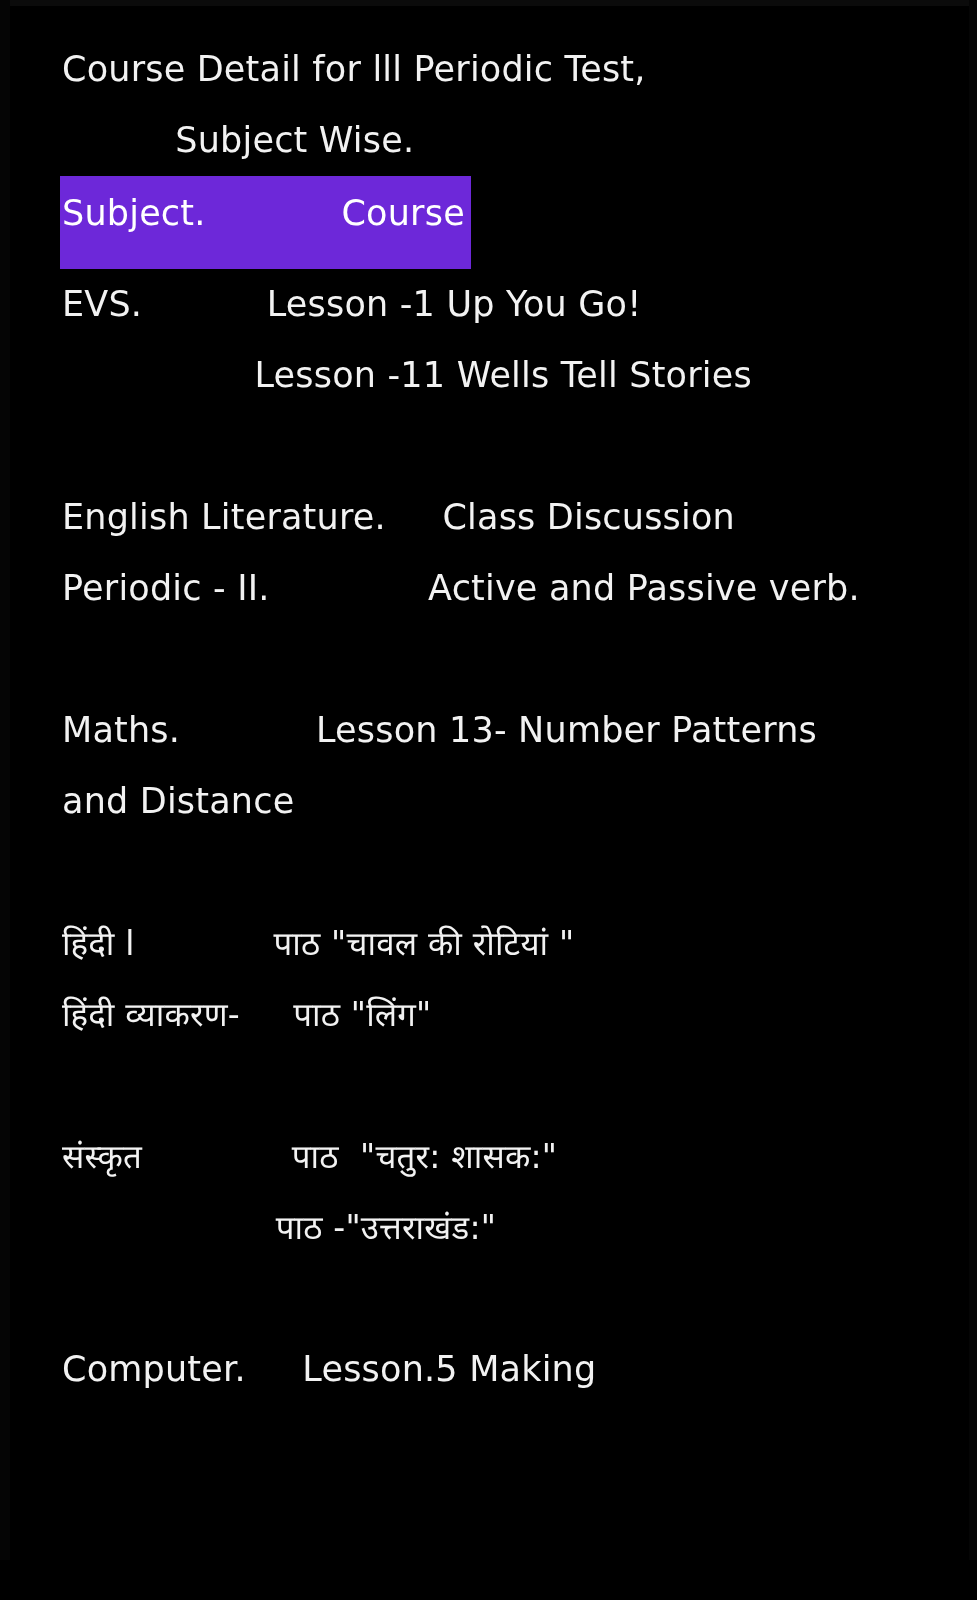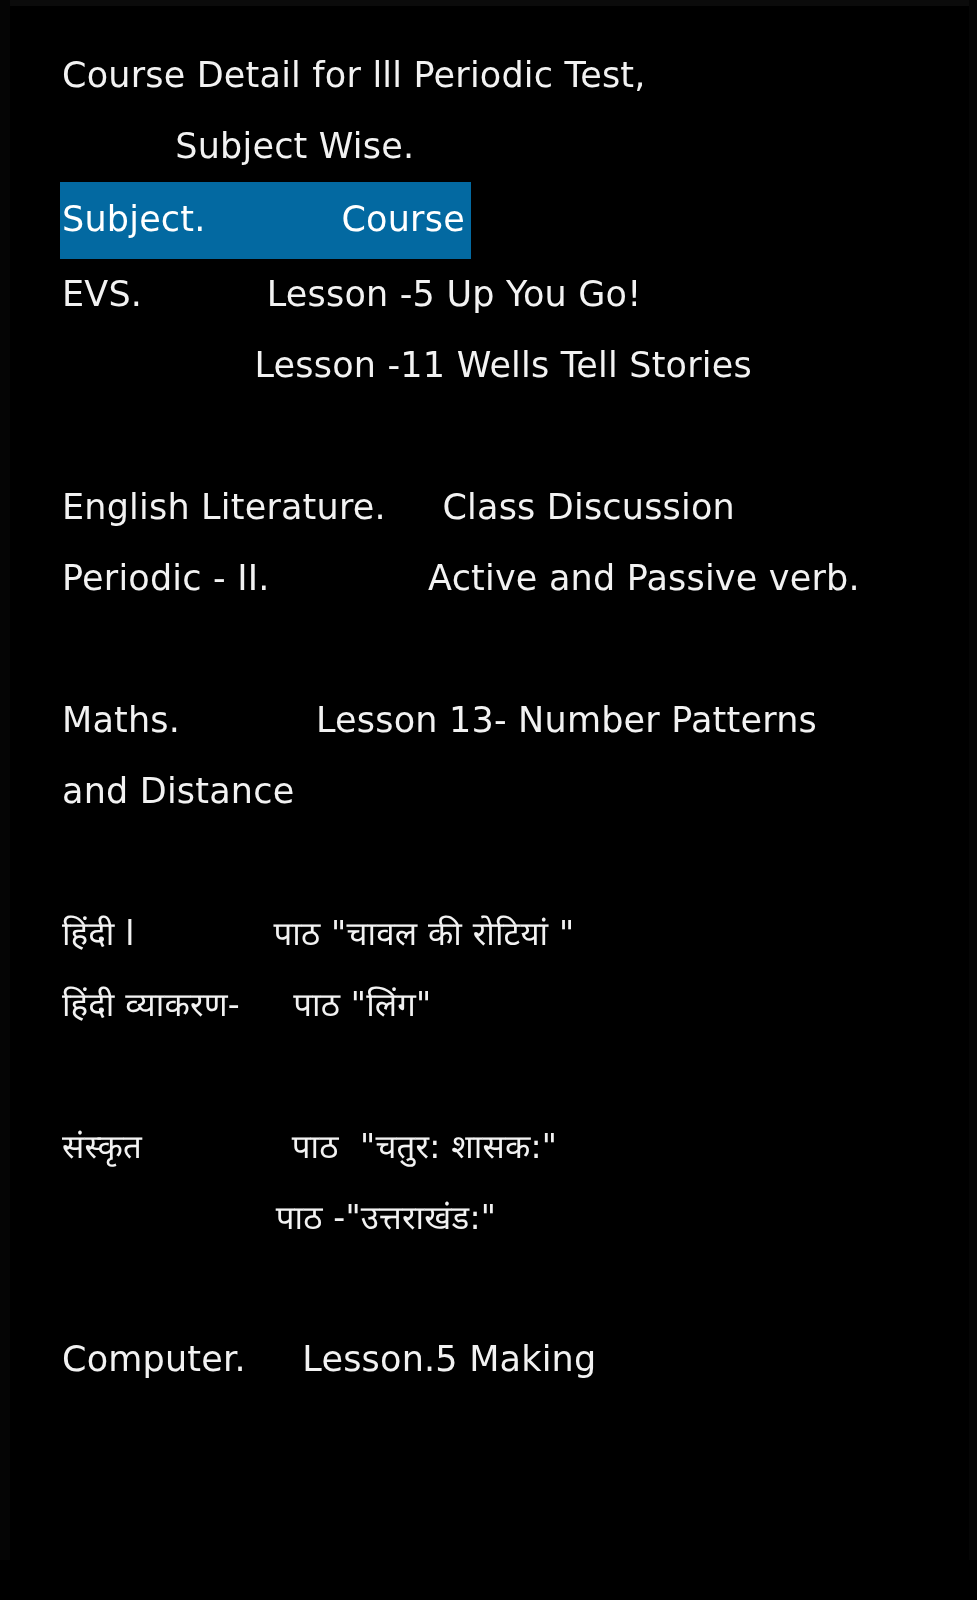--- a/index.html
+++ b/index.html
@@ -45,60 +45,60 @@
   }
   .bottom-strip {
     position: absolute;
     bottom: 0; left: 0;
     width: 977px;
     height: 40px;
     background: #000000;
   }
   .content {
     position: absolute;
-    top: 40px;
+    top: 34px;
     left: 62px;
     width: 900px;
   }
   .line {
     font-size: 35px;
     line-height: 71px;
     white-space: pre;
     color: #f2f2f2;
     letter-spacing: 0.2px;
   }
   .line.dev {
     font-size: 33px;
   }
   .header-row {
     display: inline-block;
-    background: #0369a1;
+    background: #6d28d9;
     color: #ffffff;
-    padding: 2px 6px 4px 2px;
+    padding: 2px 6px 20px 2px;
     margin-left: -2px;
   }
 </style>
 </head>
 <body>
 
 <div class="page">
   <div class="top-strip"></div>
   <div class="left-edge"></div>
   <div class="right-edge"></div>
 
   <div class="content">
     <div class="line">Course Detail for lll Periodic Test,</div>
     <div class="line">          Subject Wise.</div>
 
     <div>
       <span class="line header-row">Subject.            Course</span>
     </div>
 
     <div id="rows">
-        <div class="line">EVS.           Lesson -5 Up You Go!</div>
+        <div class="line">EVS.           Lesson -1 Up You Go!</div>
         <div class="line">                 Lesson -11 Wells Tell Stories</div>
         <div class="line">&nbsp;</div>
         <div class="line">English Literature.     Class Discussion</div>
         <div class="line">Periodic - II.              Active and Passive verb.</div>
         <div class="line">&nbsp;</div>
         <div class="line">Maths.            Lesson 13- Number Patterns</div>
         <div class="line">and Distance</div>
         <div class="line">&nbsp;</div>
         <div class="line dev">हिंदी l             पाठ "चावल की रोटियां "</div>
         <div class="line dev">हिंदी व्याकरण-     पाठ "लिंग"</div>

